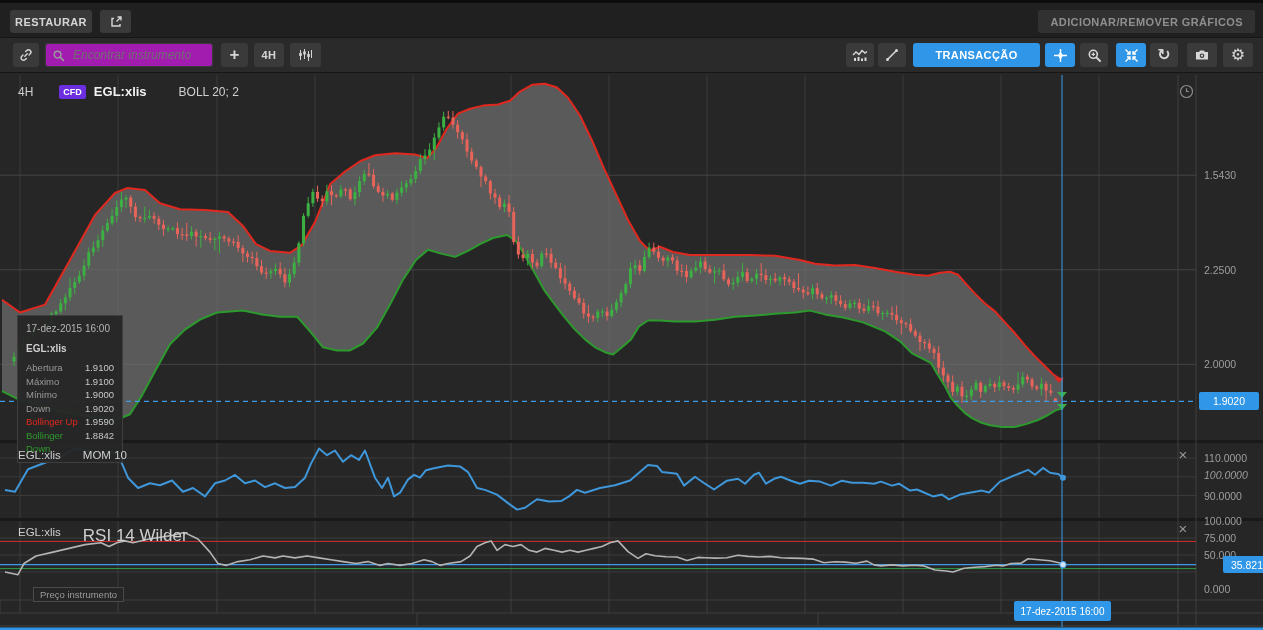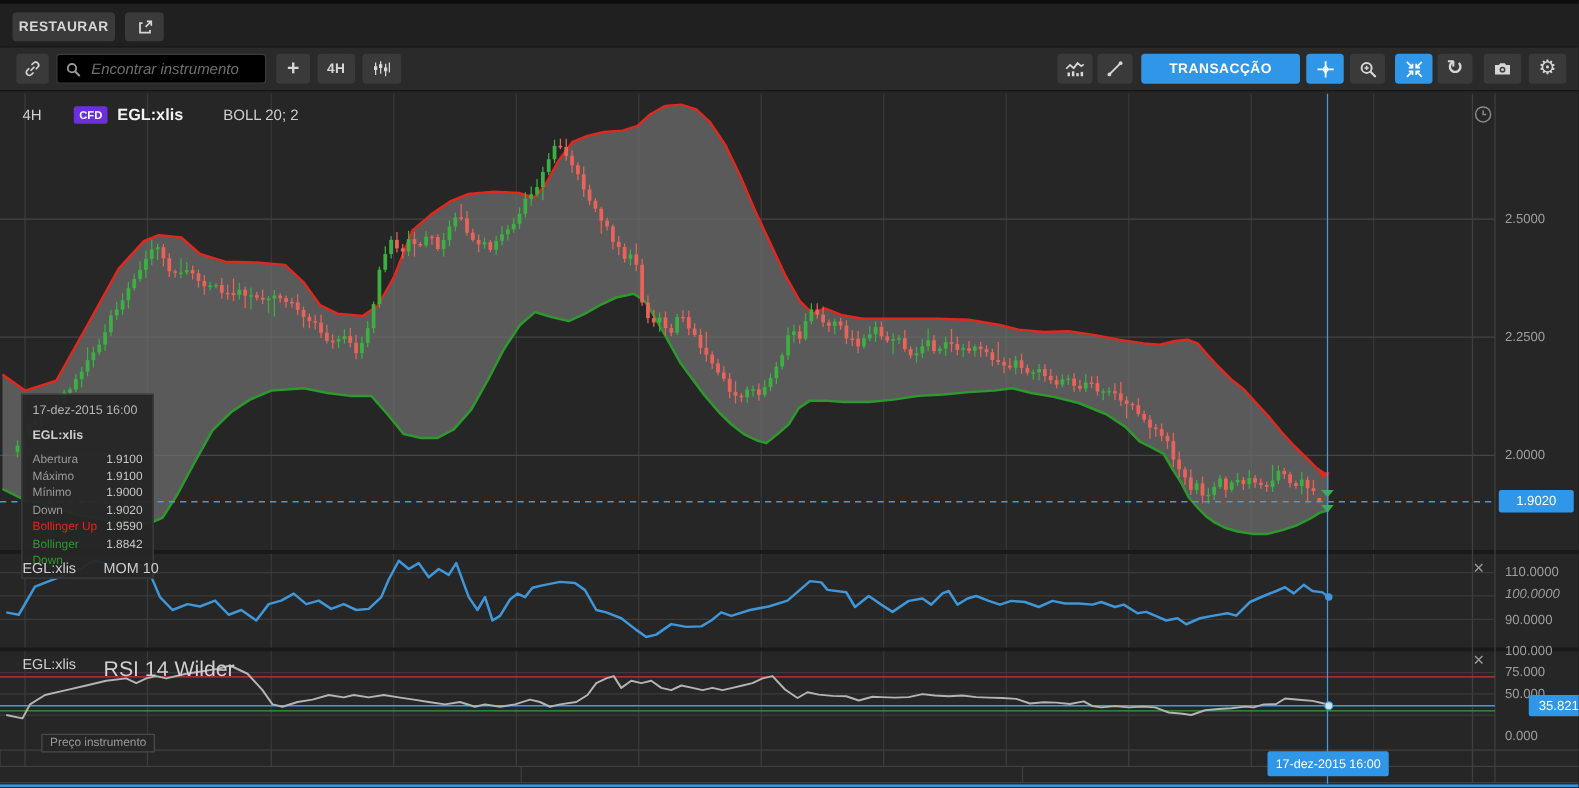--- a/index.html
+++ b/index.html
@@ -9,21 +9,21 @@
   
   #titlebar{left:0;top:0;width:1263px;height:37px;background:#202020;border-top:3px solid #0d0d0d;box-sizing:border-box;}
   #toolbar{left:0;top:37px;width:1263px;height:36px;background:#2a2a2a;border-top:1px solid #161616;border-bottom:1px solid #161616;box-sizing:border-box;}
   .btn{position:absolute;display:flex;align-items:center;justify-content:center;background:#3a3a3a;border-radius:3px;
     color:#d6d6d6;font-size:11px;font-weight:bold;letter-spacing:.4px;cursor:default;}
   .btn.blue{background:#2f96e8;color:#fff;}
   .btn.ghost{background:#313131;color:#8f8f8f;}
   .ibtn{position:absolute;display:flex;align-items:center;justify-content:center;background:#3a3a3a;border-radius:3px;color:#d6d6d6;}
   .ibtn.blue{background:#2f96e8;color:#fff;}
   svg.ic{display:block;}
-  #searchbox{position:absolute;left:45px;top:5px;width:168px;height:24px;background:#000000;border:1px solid #3a3a3a;border-radius:3px;
+  #searchbox{position:absolute;left:45px;top:5px;width:168px;height:24px;background:#a21caf;border:1px solid #3a3a3a;border-radius:3px;
     display:flex;align-items:center;box-sizing:border-box;padding:0 6px;}
   #searchbox input{background:transparent;border:0;outline:none;color:#bbb;font-style:italic;font-size:12px;width:100%;margin-left:6px;font-family:inherit;}
   #searchbox input::placeholder{color:#6f6f6f;}
   
   .hdr{color:#cfcfcf;font-size:12px;}
   .sym{color:#f2f2f2;font-weight:bold;font-size:13px;}
   .cfd{background:#6b2fe0;color:#fff;font-weight:bold;font-size:9px;padding:2px 4px;border-radius:2px;}
   .axlabel{position:absolute;color:#9e9e9e;font-size:10.5px;}
   .badge{position:absolute;background:#2f96e8;color:#fff;font-size:10.5px;display:flex;align-items:center;justify-content:center;border-radius:2px;}
   .daylab{position:absolute;color:#8f8f8f;font-size:10px;transform:translateX(-50%);top:602px;}
@@ -557,20 +557,21 @@
   <div id="titlebar" class="abs" style="z-index:10;">
     <div class="btn" style="left:10px;top:7px;width:82px;height:23px;">RESTAURAR</div>
     <div class="ibtn" style="left:100px;top:7px;width:31px;height:23px;">
       <span>
         <svg class="ic" width="14" height="14" viewBox="0 0 14 14">
             <path d="M5 3.5 H3 V11 H11 V9" fill="none" stroke="#d6d6d6" stroke-width="1.4"></path>
             <path d="M7.5 6.5 L12 2 M8.5 2 H12 V5.5" fill="none" stroke="#d6d6d6" stroke-width="1.4"></path>
           </svg>
       </span>
     </div>
+    <div class="btn ghost" style="right:8px;top:7px;height:23px;padding:0 12px;">ADICIONAR/REMOVER GRÁFICOS</div>
   </div>
 
   <div id="toolbar" class="abs" style="z-index:10;">
     <div class="ibtn" style="left:13px;top:5px;width:26px;height:24px;">
       <span>
         <svg class="ic" width="14" height="14" viewBox="0 0 14 14">
             <path d="M5.8 8.2 L8.2 5.8 M4 7 L2.8 8.2 a2.4 2.4 0 0 0 3.4 3.4 L7.4 10.4 M10 7 L11.2 5.8 a2.4 2.4 0 0 0 -3.4-3.4 L6.6 3.6" fill="none" stroke="#d6d6d6" stroke-width="1.4" stroke-linecap="round"></path>
           </svg>
       </span>
     </div>
@@ -727,21 +728,21 @@
 
   <div class="abs" style="left:18px;top:526px;z-index:6;display:flex;gap:22px;">
     <span class="hdr" style="font-size:11.5px;">EGL:xlis</span>
     <span class="hdr" style="font-size:17px;">RSI 14 Wilder</span>
   </div>
   <div class="closex" style="left:1176px;top:523px;z-index:6;">×</div>
 
   <div id="note" style="z-index:6;">Preço instrumento</div>
 
   <div id="labels" class="abs" style="left:0;top:0;z-index:5;">
-      <div class="axlabel" style="left: 1204px; top: 169.233px;">2.5000</div>
+      <div class="axlabel" style="left: 1204px; top: 169.233px;">1.5430</div>
       <div class="axlabel" style="left: 1204px; top: 263.793px;">2.2500</div>
       <div class="axlabel" style="left: 1204px; top: 358.352px;">2.0000</div>
       <div class="axlabel" style="left: 1204px; top: 452px;">110.0000</div>
       <div class="axlabel" style="left: 1204px; top: 469px; font-style: italic;">100.0000</div>
       <div class="axlabel" style="left: 1204px; top: 489.5px;">90.0000</div>
       <div class="axlabel" style="left: 1204px; top: 515px;">100.000</div>
       <div class="axlabel" style="left: 1204px; top: 532px;">75.000</div>
       <div class="axlabel" style="left: 1204px; top: 549px;">50.000</div>
       <div class="axlabel" style="left: 1204px; top: 583px;">0.000</div>
       <div class="daylab" style="left: 10px; top: 0px;">28</div>

